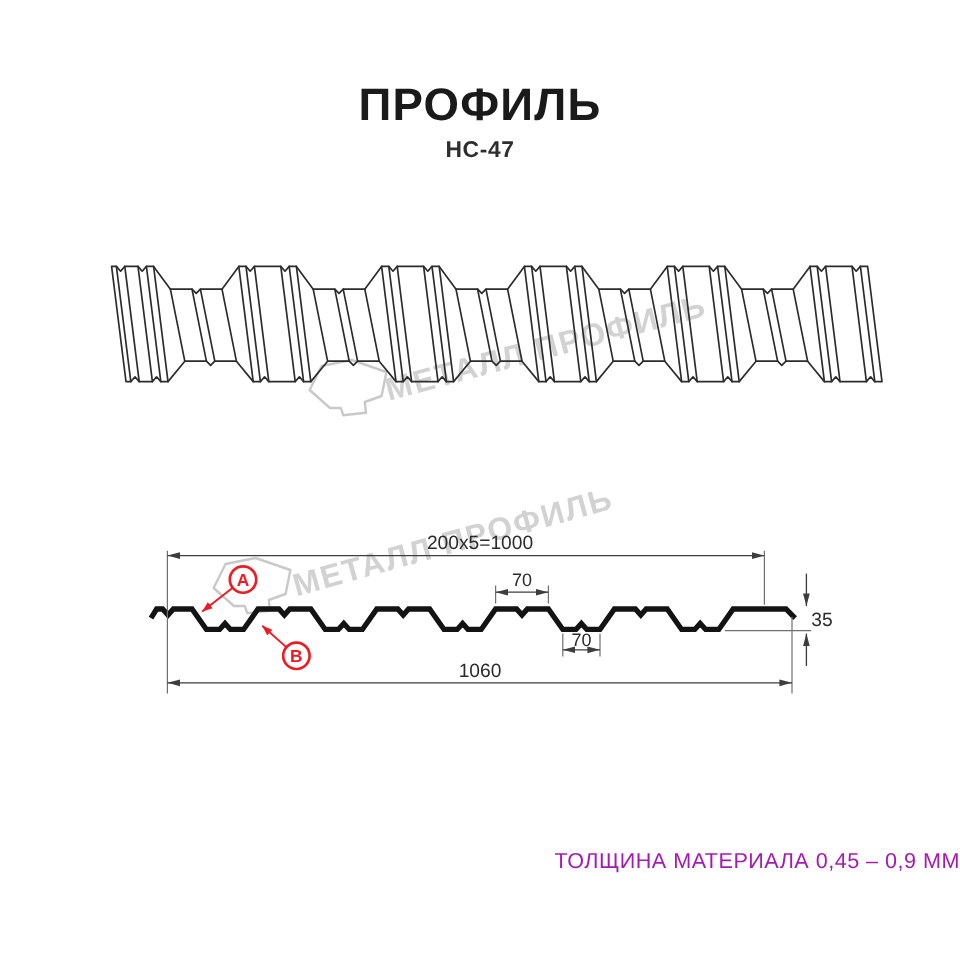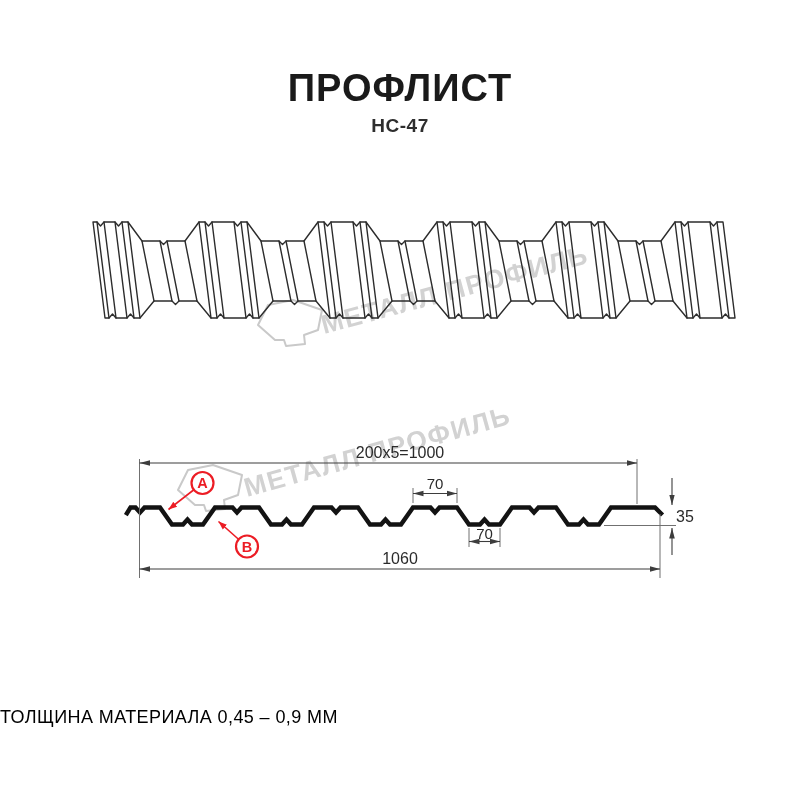--- a/index.html
+++ b/index.html
@@ -2,43 +2,43 @@
 <html><head>
 <meta charset="utf-8">
 <style>
   html,body{margin:0;padding:0;background:#fff;}
   .page{position:relative;width:800px;height:800px;background:#fff;overflow:hidden;
         font-family:"Liberation Sans",sans-serif;}
   .title{position:absolute;top:69px;left:0;width:800px;text-align:center;
          font-size:38px;line-height:38px;font-weight:800;letter-spacing:1px;color:#1a1a1a;}
   .subtitle{position:absolute;top:116px;left:0;width:800px;text-align:center;
          font-size:19px;line-height:20px;font-weight:600;letter-spacing:.5px;color:#2e2e2e;}
-  .footer-note{position:absolute;top:706px;left:0;width:800px;text-align:left;
-         font-size:18px;line-height:22px;font-weight:500;letter-spacing:.4px;color:#000000;}
+  .footer-note{position:absolute;top:706px;left:0;width:800px;text-align:right;
+         font-size:18px;line-height:22px;font-weight:500;letter-spacing:.4px;color:#a21caf;}
   svg.canvas{position:absolute;inset:0;}
   .sheet-fill{fill:#ffffff;stroke:none;}
   .sheet-line{fill:none;stroke:#2c2c2c;stroke-width:1.4;stroke-linejoin:round;stroke-linecap:round;}
   .profile{fill:none;stroke:#131313;stroke-width:4.4;stroke-linejoin:miter;stroke-linecap:square;}
   .ext{stroke:#707070;stroke-width:1;}
   .dim{stroke:#3d3d3d;stroke-width:1.1;}
   .dim-text{font-family:"Liberation Sans",sans-serif;font-size:16px;fill:#2b2b2b;}
   .dim-text.small{font-size:15px;}
   .red-stroke{stroke:#ec1c24;stroke-width:2.2;fill:none;}
   .red-line{stroke:#ec1c24;stroke-width:1.6;}
   .red-letter{font-family:"Liberation Sans",sans-serif;font-size:14.5px;font-weight:700;fill:#ec1c24;}
   .wm-text{font-family:"Liberation Sans",sans-serif;font-size:26.5px;font-weight:700;
            fill:#d2d2d2;letter-spacing:1.5px;}
   .wm-logo{fill:none;stroke:#c9c9c9;stroke-width:2;stroke-linejoin:round;}
 </style>
 </head>
 <body>
 
 <div class="page">
 
-  <div class="title">ПРОФЛИСТ</div>
+  <div class="title">ПРОФИЛЬ</div>
   <div class="subtitle">НС-47</div>
 
   <svg class="canvas" width="800" height="800" viewBox="0 0 800 800">
     <defs>
       <marker id="ma" markerUnits="userSpaceOnUse" markerWidth="11" markerHeight="8" refX="10.5" refY="4" orient="auto-start-reverse">
         <path d="M0,1.2 L10.5,4 L0,6.8 Z" fill="#3d3d3d"></path>
       </marker>
       <marker id="mr" markerUnits="userSpaceOnUse" markerWidth="9" markerHeight="8" refX="8.5" refY="4" orient="auto-start-reverse">
         <path d="M0,0.8 L8.5,4 L0,7.2 Z" fill="#ec1c24"></path>
       </marker>

